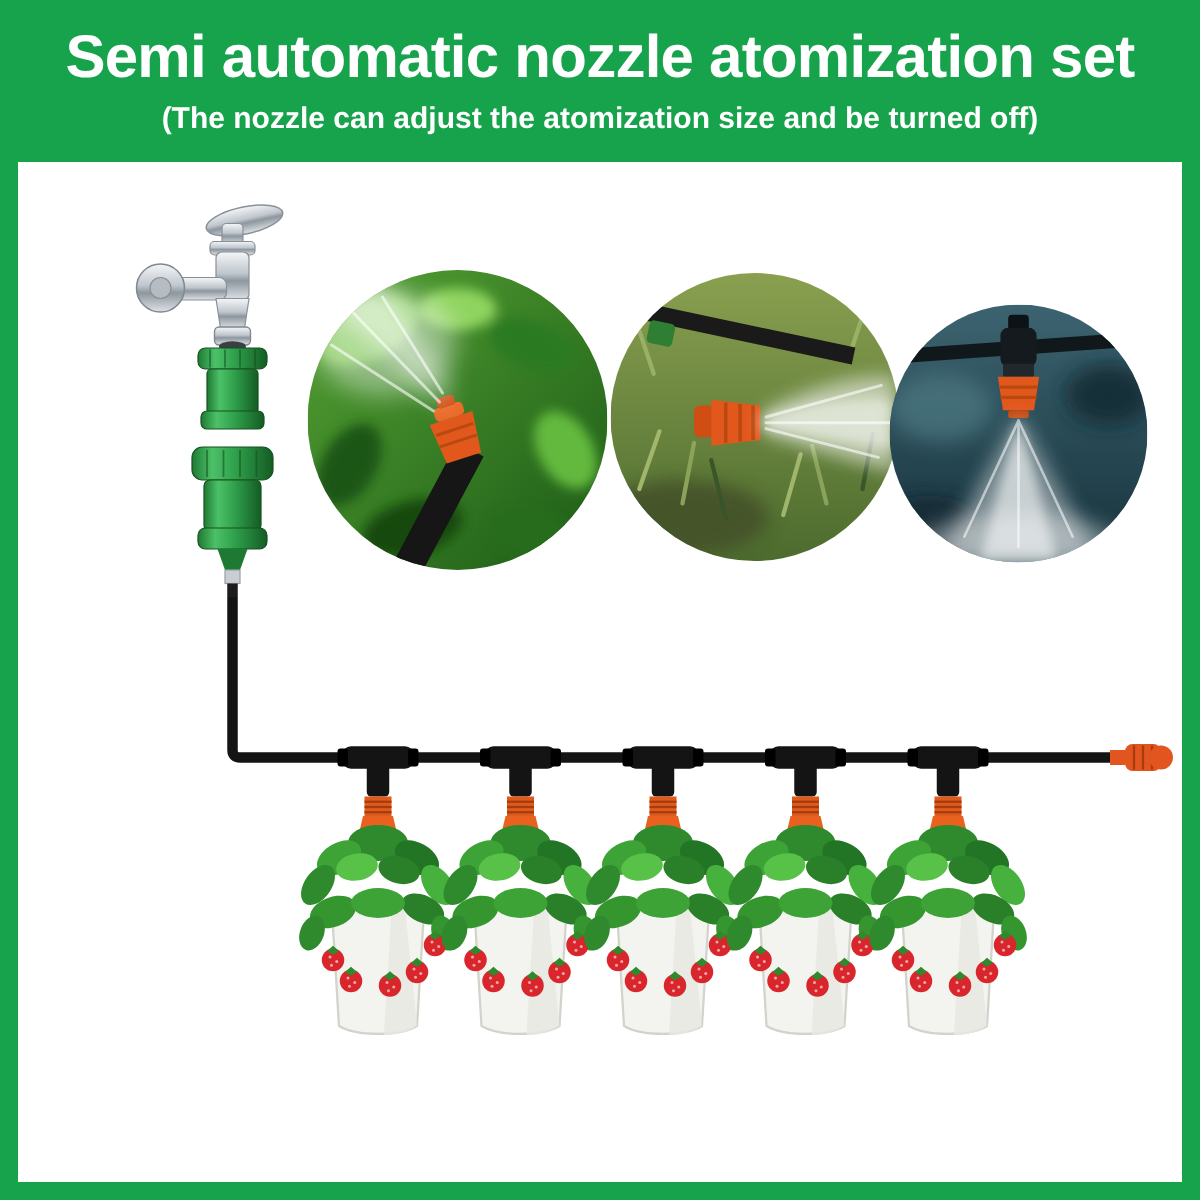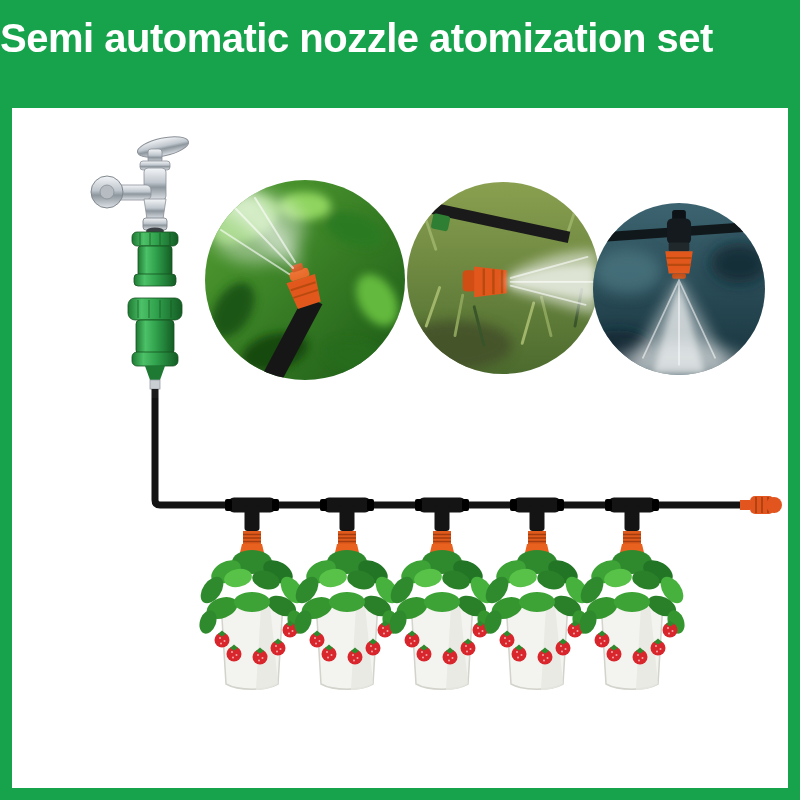--- a/index.html
+++ b/index.html
@@ -6,21 +6,21 @@
   html,body{width:800px;height:800px}
   body{
     position:relative;
     width:800px;height:800px;
     background:#17a34c;
     font-family:"Liberation Sans",sans-serif;
     overflow:hidden;
   }
   .banner{
     position:absolute;top:0;left:0;width:800px;height:108px;
-    color:#fff;
+    text-align:center;color:#fff;
   }
   .banner h1{
     font-size:40px;font-weight:bold;margin-top:16px;letter-spacing:-0.5px;
   }
   .banner p{
     font-size:20px;font-weight:bold;margin-top:7px;
   }
   .panel{
     position:absolute;left:12px;right:12px;top:108px;bottom:12px;
     background:#ffffff;
@@ -34,20 +34,21 @@
   .photo3{left:581px;top:95px;width:172px;height:172px}
   .diagram{position:absolute;left:0;top:0;width:100%;height:100%}
 </style>
 </head>
 <body>
 
 <div class="page">
 
   <header class="banner">
     <h1>Semi automatic nozzle atomization set</h1>
+    <p>(The nozzle can adjust the atomization size and be turned off)</p>
   </header>
 
   <div class="panel">
 
     <div class="photo photo1">
       <svg viewBox="0 0 200 200">
         <defs>
           <linearGradient id="c1g" x1="0" y1="0" x2="1" y2="1">
             <stop offset="0" stop-color="#55a233"></stop>
               <stop offset="1" stop-color="#1c5a17"></stop>

